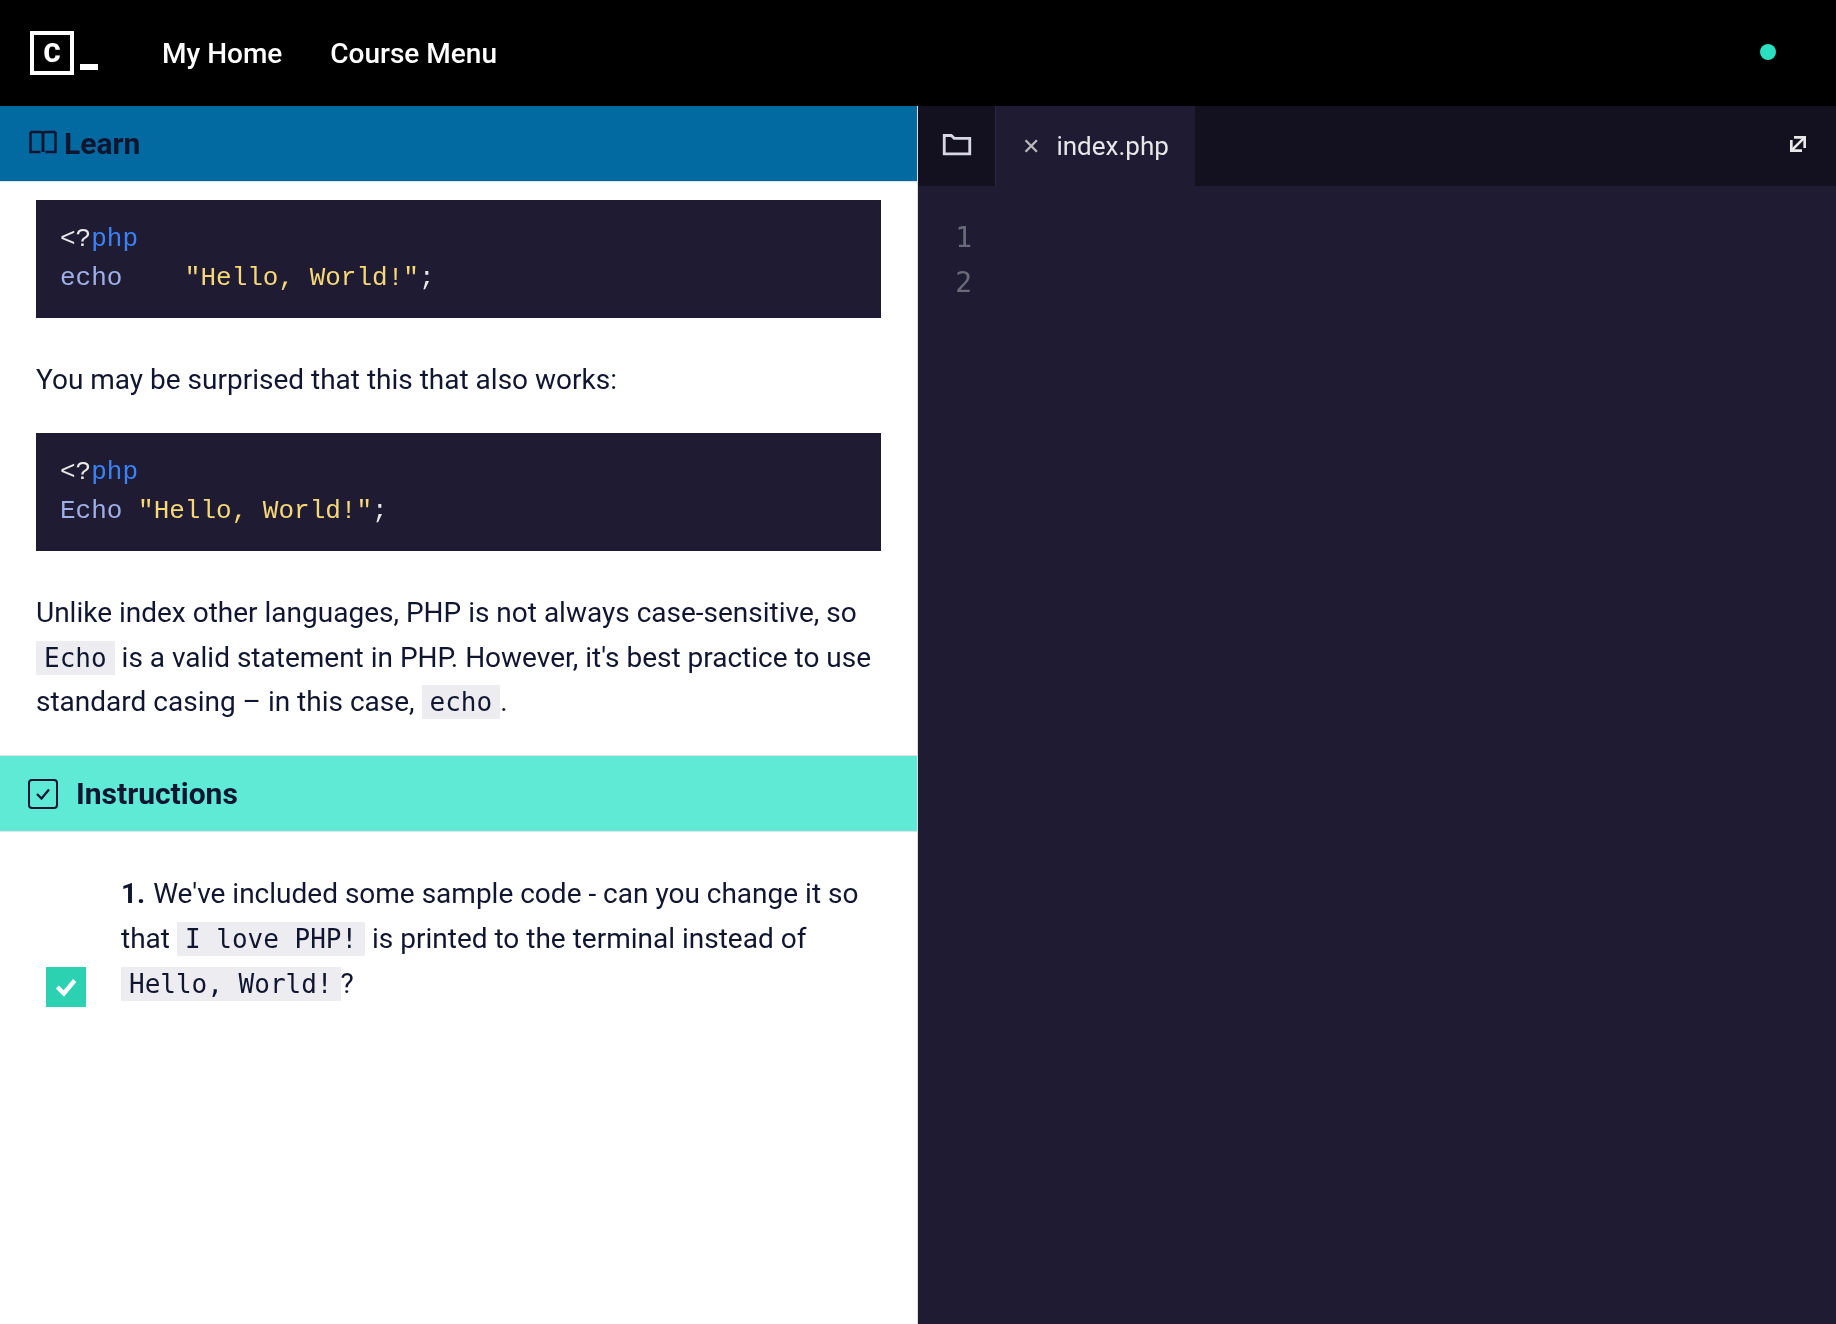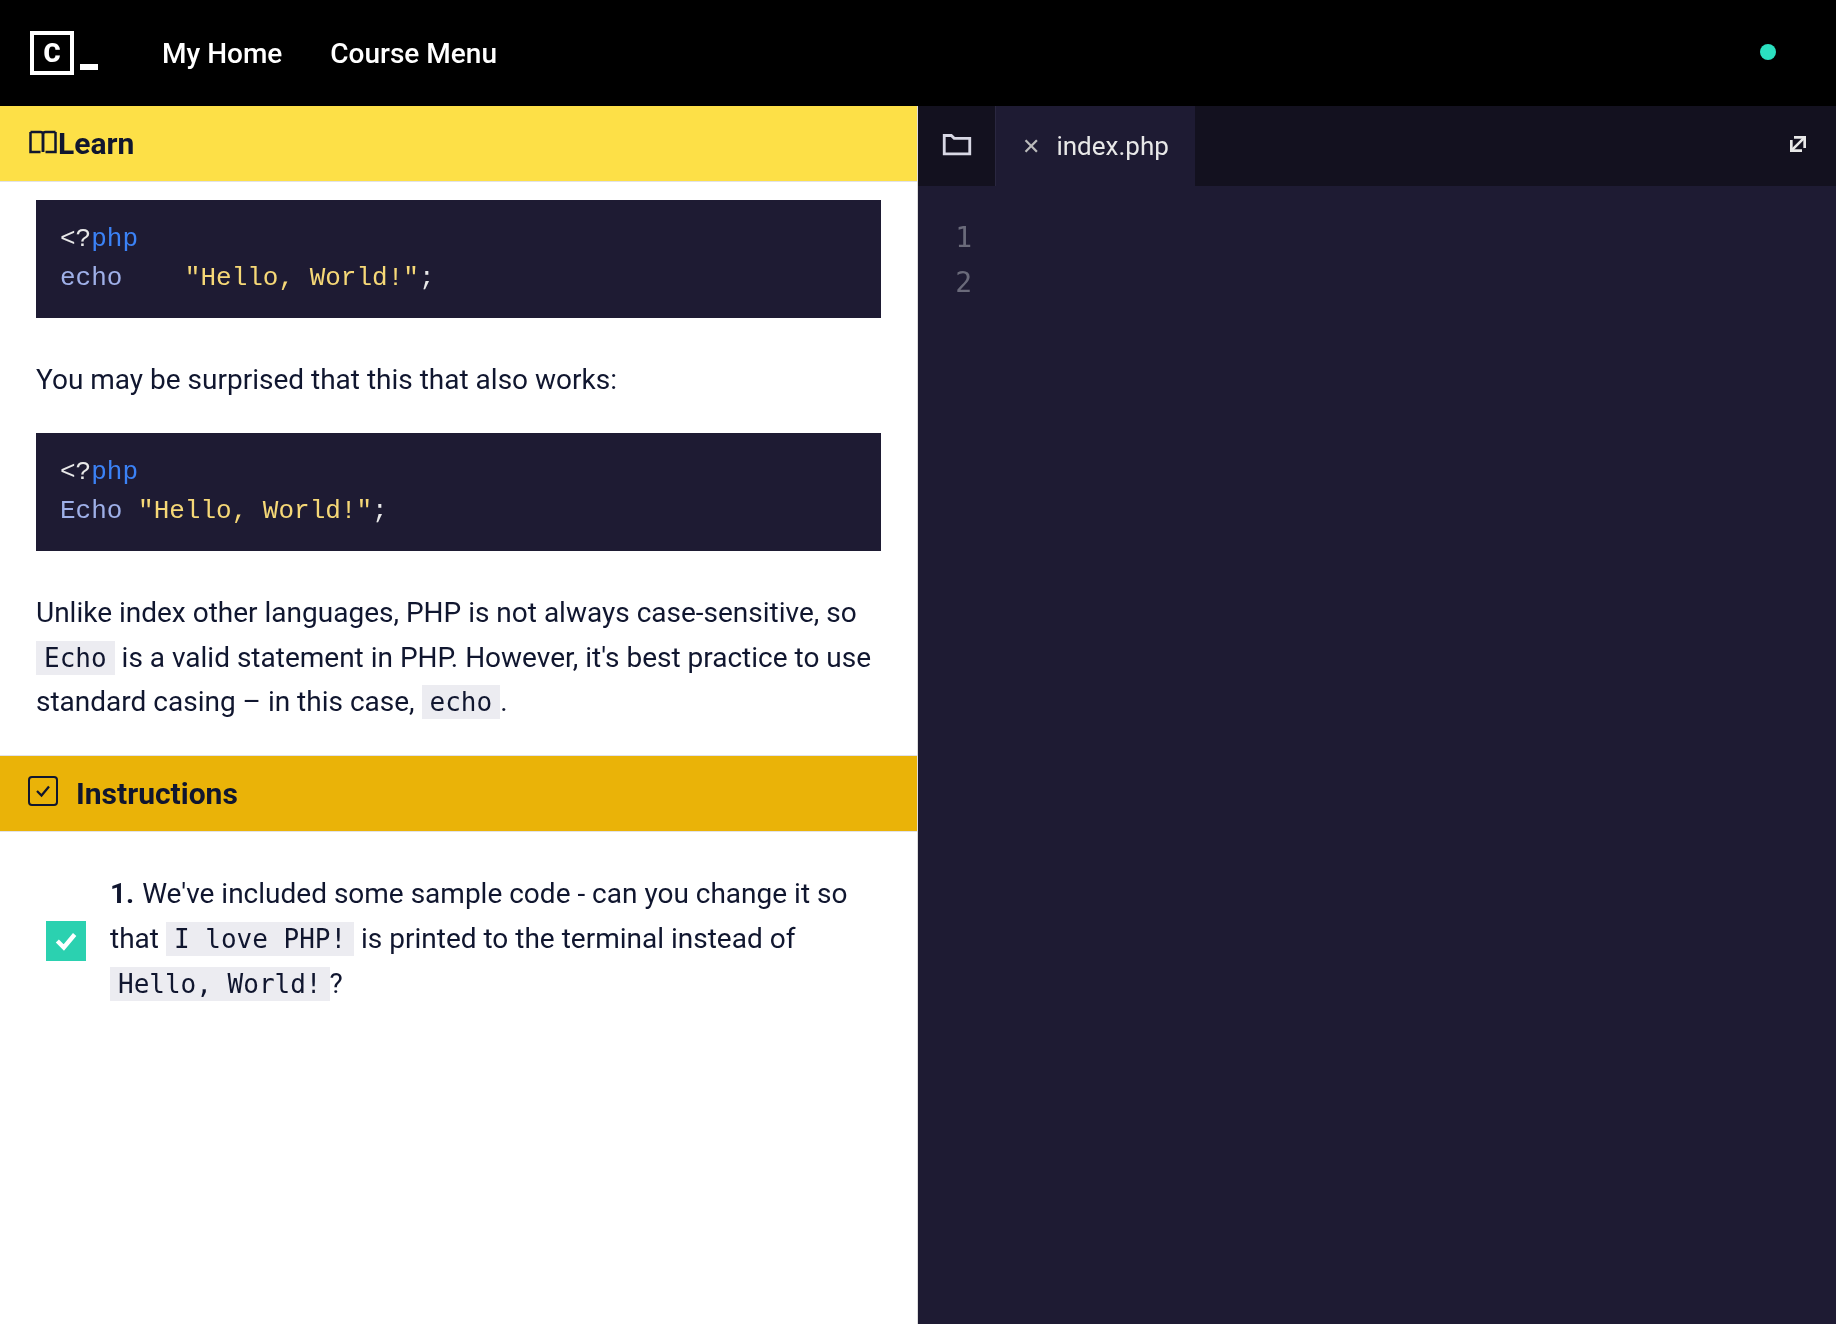--- a/index.html
+++ b/index.html
@@ -69,25 +69,25 @@
     height: calc(1324px - 106px);
   }
   .left-pane {
     width: 918px;
     background: #fff;
     display: flex;
     flex-direction: column;
     border-right: 1px solid #ddd;
   }
   .learn-header {
-    background: #fde047;
+    background: #0369a1;
     padding: 20px 28px;
     display: flex;
     align-items: center;
-    gap: 0;
+    gap: 6px;
     border-bottom: 1px solid #e2e2e8;
   }
   .learn-header svg { flex-shrink: 0; }
   .learn-title {
     font-size: 30px;
     font-weight: 700;
     color: #10162f;
   }
   .content-scroll {
     overflow-y: auto;
@@ -119,24 +119,24 @@
     margin: 30px 0;
   }
   .inline-code {
     font-family: "SFMono-Regular", Consolas, monospace;
     background: #ececf1;
     padding: 2px 8px;
     font-size: 26px;
     color: #10162f;
   }
   .instructions-header {
-    background: #eab308;
+    background: #5eead4;
     padding: 20px 28px;
     display: flex;
-    align-items: flex-start;
+    align-items: center;
     gap: 18px;
     border-top: 1px solid #e2e2e8;
     border-bottom: 1px solid #e2e2e8;
     margin-top: 30px;
   }
   .instructions-header .title {
     font-size: 30px;
     font-weight: 700;
     color: #10162f;
   }
@@ -145,23 +145,23 @@
     height: 30px;
     border: 2px solid #10162f;
     border-radius: 4px;
     display: flex;
     align-items: center;
     justify-content: center;
   }
   .check-outline svg { stroke: #10162f; }
   .instruction-item {
     display: flex;
-    gap: 24px;
+    gap: 35px;
     padding: 40px 36px 20px 46px;
-    align-items: center;
+    align-items: flex-end;
   }
   .check-fill {
     width: 40px;
     height: 40px;
     background: #2bd1b0;
     display: flex;
     align-items: center;
     justify-content: center;
     flex-shrink: 0;
     margin-top: 4px;

